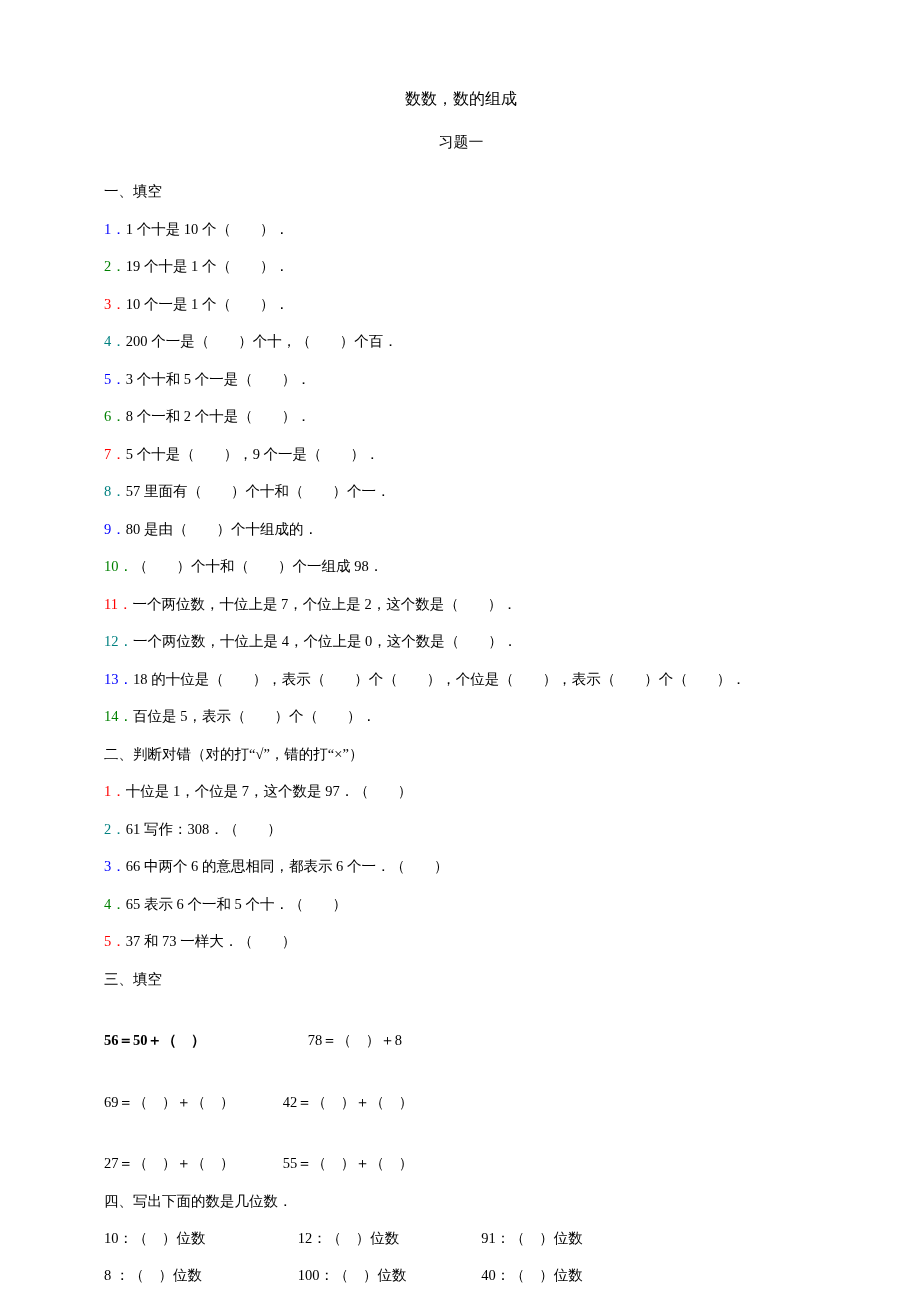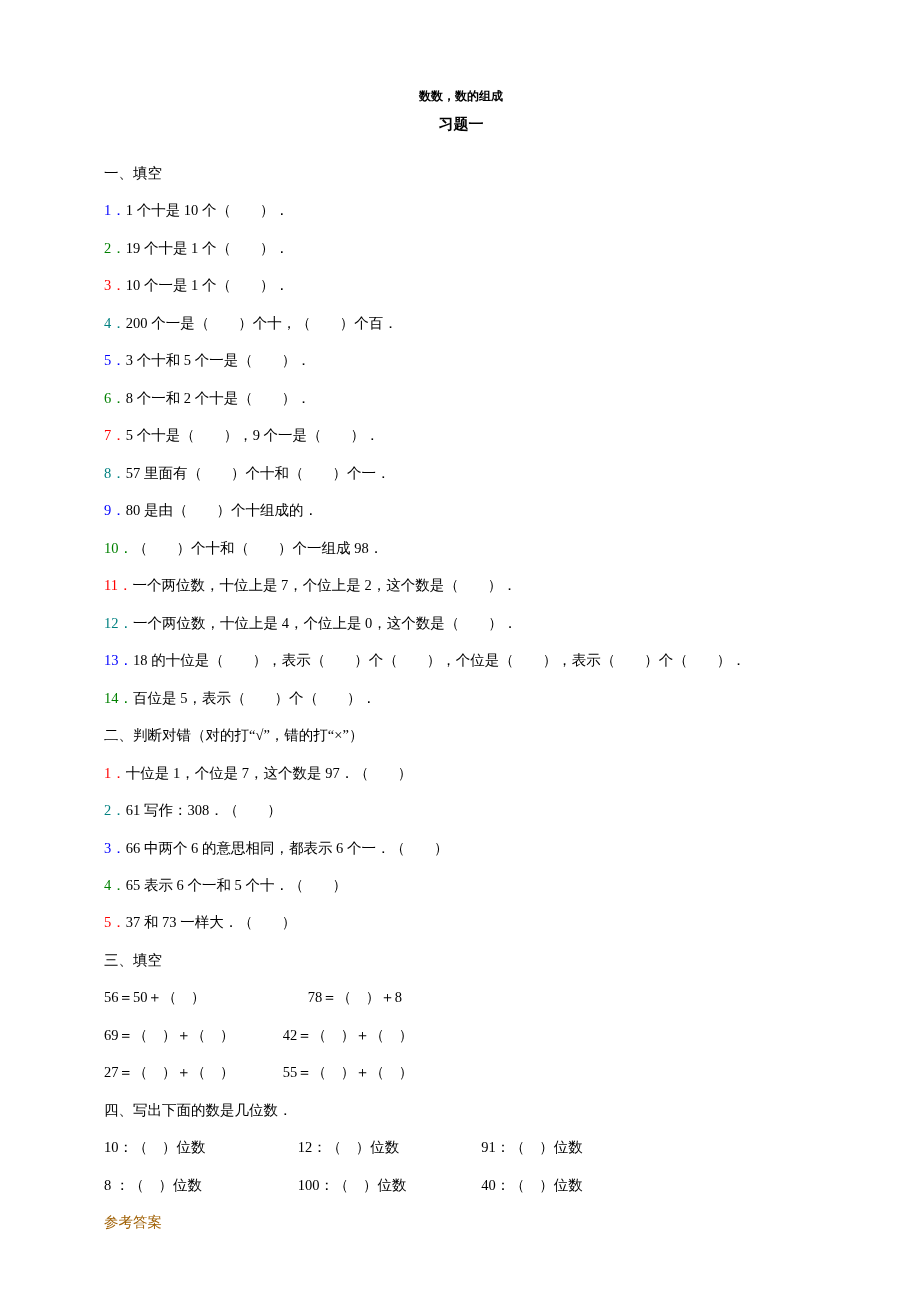--- a/index.html
+++ b/index.html
@@ -8,40 +8,40 @@
       min-height: 1302px;
       background: #fff;
       font-family: "SimSun", "宋体", serif;
       font-size: 14.5px;
       color: #000;
       padding: 88px 102px 60px 104px;
       line-height: 1.4;
     }
     .title {
       text-align: center;
-      font-weight: bold;
-      font-size: 12px;
-      margin-bottom: 9px;
+      font-weight: normal;
+      font-size: 16px;
+      margin-bottom: 22px;
     }
     .subtitle {
       text-align: center;
-      font-weight: bold;
+      font-weight: normal;
       font-size: 15px;
       margin-bottom: 28px;
     }
     .line {
       margin-bottom: 17.2px;
     }
     .num-blue { color: #0000ff; }
     .num-green { color: #008000; }
     .num-red { color: #ff0000; }
     .num-teal { color: #008080; }
     .answer-red { color: #a16207; }
-    .col1 { width: 200px; display: inline-block; }
-    .col2 { width: 190px; display: inline-block; }
+    .col1 { width: 200px; display: inline-block; font-weight: bold; }
+    .col2 { width: 190px; display: inline-block; margin-top: 24px; }
     .col3 { display: inline-block; }
   </style>
 </head>
 <body>
 
 <div class="title">数数，数的组成</div>
 <div class="subtitle">习题一</div>
 
 <div class="line">一、填空</div>
 

